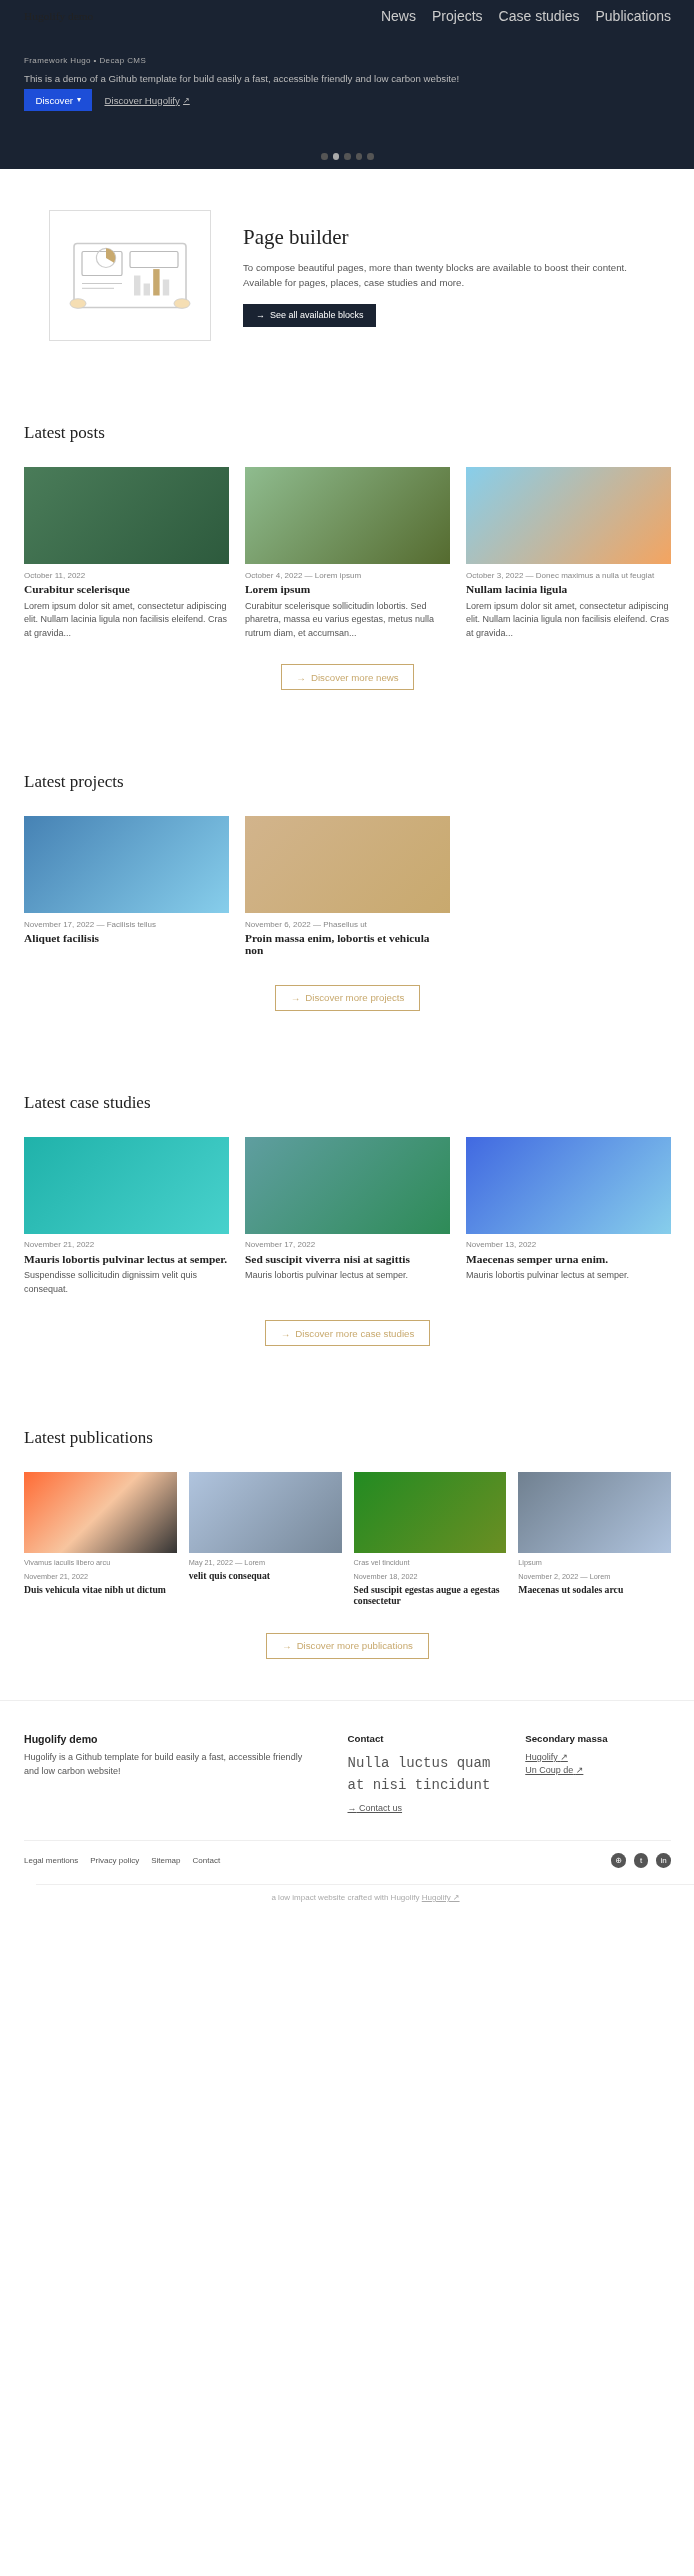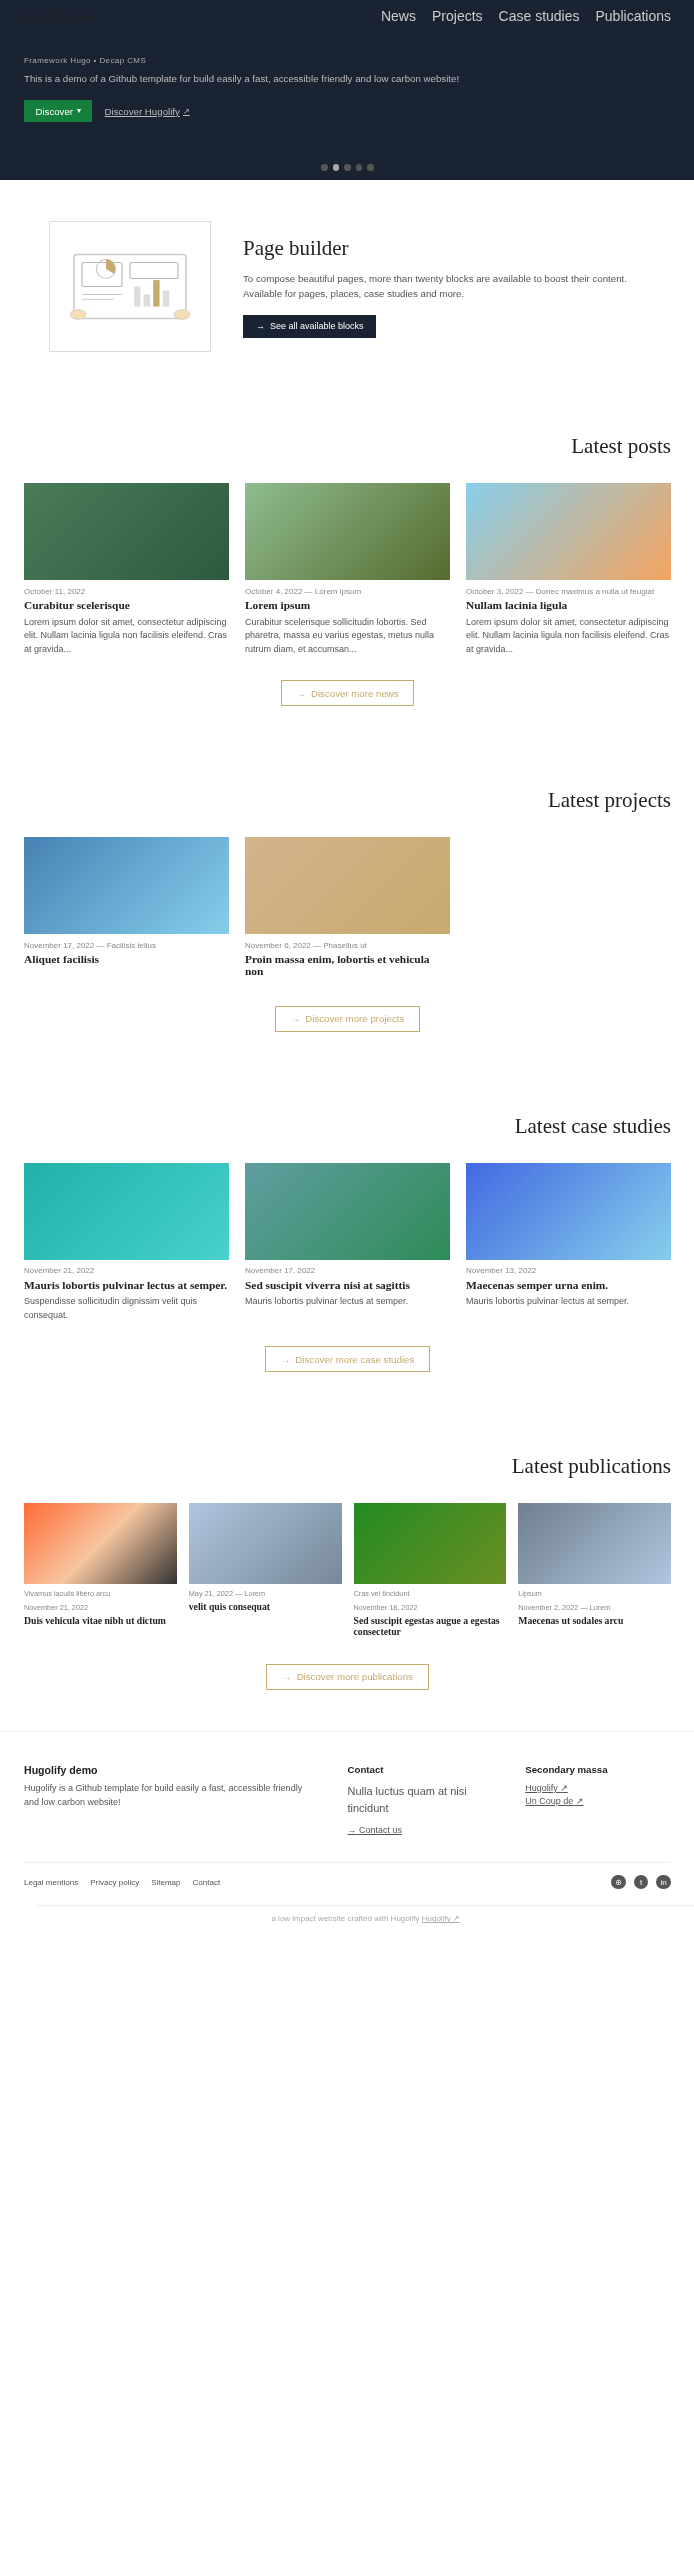--- a/index.html
+++ b/index.html
@@ -7,43 +7,43 @@
 
     
     nav { background: #1a2332; display: flex; align-items: center; justify-content: space-between; padding: 8px 24px; }
     .nav-links { display: flex; gap: 16px; align-items: center; }
     .nav-links a { color: #ccc; font-size: 14px; font-family: Arial, sans-serif; text-decoration: none; }
 
     
     .hero { background: #1a2332; padding: 24px 24px 32px; }
     .hero-meta { font-size: 8px; color: #aaa; font-family: Arial, sans-serif; margin-bottom: 8px; letter-spacing: 0.4px; }
     .hero h1 { font-size: 29px; color: #fff; font-weight: normal; line-height: 1.2; margin-bottom: 9.7px; }
-    .hero-sub { font-size: 9.7px; color: #bbb; font-family: Arial, sans-serif; margin-bottom: 16px; }
+    .hero-sub { font-size: 9.7px; color: #bbb; font-family: Arial, sans-serif; margin-bottom: 5px; }
     .hero-buttons { display: flex; align-items: center; gap: 12px; }
-    .btn-discover { background: #15803d; color: #fff; border: none; padding: 5.7px 11.4px; font-size: 9.7px; font-family: Arial, sans-serif; cursor: pointer; display: flex; align-items: flex-start; gap: 4px; }
+    .btn-discover { background: #1d4ed8; color: #fff; border: none; padding: 5.7px 11.4px; font-size: 9.7px; font-family: Arial, sans-serif; cursor: pointer; display: flex; align-items: flex-start; gap: 4px; }
     .btn-discover .arrow { font-size: 8px; }
     .hero-link { color: #bbb; font-size: 9.7px; font-family: Arial, sans-serif; text-decoration: underline; display: flex; align-items: center; gap: 3.2px; }
     .hero-link .ext { font-size: 8px; }
 
     
     .carousel-dots { display: flex; justify-content: center; gap: 4.9px; padding: 9.7px 0; background: #1a2332; }
     .dot { width: 6.5px; height: 6.5px; border-radius: 50%; background: #555; }
     .dot.active { background: #aaa; }
 
     
     .page-builder { padding: 41px 49px; display: flex; align-items: center; gap: 32px; background: #fff; }
     .pb-illustration { width: 162px; flex-shrink: 0; border: 1.6px solid #ddd; padding: 16px; display: flex; align-items: center; justify-content: center; }
     .pb-illustration svg { width: 130px; height: 97px; }
     .pb-content h2 { font-size: 21px; font-weight: normal; margin-bottom: 9.7px; }
     .pb-content p { font-size: 9.7px; color: #555; font-family: Arial, sans-serif; line-height: 1.6; margin-bottom: 13px; }
     .btn-see-all { background: #1a2332; color: #fff; border: none; padding: 6.5px 13px; font-size: 9px; font-family: Arial, sans-serif; cursor: pointer; display: inline-flex; align-items: center; gap: 4.9px; }
 
     
     .section { padding: 41px 24px; }
-    .section-title { text-align: right; font-size: 21px; font-weight: normal; margin-bottom: 24px; }
+    .section-title { text-align: left; font-size: 17px; font-weight: normal; margin-bottom: 24px; }
 
     
     .cards-grid { display: grid; grid-template-columns: repeat(3, 1fr); gap: 16px; margin-bottom: 24px; }
     .card { }
     .card-img-placeholder { width: 100%; height: 97px; display: block; }
     .card-meta { font-size: 8px; color: #888; font-family: Arial, sans-serif; margin: 6.5px 0 3.2px; }
     .card-title { font-size: 11.4px; font-weight: bold; margin-bottom: 4.9px; }
     .card-desc { font-size: 9px; color: #555; font-family: Arial, sans-serif; line-height: 1.5; }
 
     
@@ -56,21 +56,21 @@
     
     .discover-wrap { text-align: center; margin-top: 8px; }
     .btn-outline { background: #fff; color: #c8a96e; border: 0.8px solid #c8a96e; padding: 6.5px 14.6px; font-size: 9.7px; font-family: Arial, sans-serif; cursor: pointer; display: inline-flex; align-items: center; gap: 4.9px; }
 
     
     .footer { background: #fff; border-top: 0.8px solid #eee; padding: 32px 24px 16px; }
     .footer-top { display: grid; grid-template-columns: 2fr 1fr 1fr; gap: 32px; margin-bottom: 24px; }
     .footer-brand .brand-name { font-size: 10.6px; font-weight: bold; margin-bottom: 6.5px; font-family: Arial, sans-serif; }
     .footer-brand p { font-size: 9px; color: #555; font-family: Arial, sans-serif; line-height: 1.5; }
     .footer-col h4 { font-size: 9.7px; font-weight: bold; font-family: Arial, sans-serif; margin-bottom: 8px; }
-    .footer-col p { font-size: 11px; color: #555; font-family: Liberation Sans, sans-serif; line-height: 1.6; }
+    .footer-col p { font-size: 14px; color: #555; font-family: Liberation Mono, monospace; line-height: 1.6; }
     .footer-col a { font-size: 9px; color: #555; font-family: Arial, sans-serif; text-decoration: underline; display: block; margin-bottom: 3.2px; }
     .contact-link { color: #c8a96e; font-size: 9px; font-family: Arial, sans-serif; text-decoration: underline; display: flex; align-items: center; gap: 3.2px; margin-top: 6.5px; }
     .footer-bottom { border-top: 0.8px solid #eee; padding-top: 12px; display: flex; justify-content: space-between; align-items: center; }
     .footer-bottom-links { display: flex; gap: 12px; }
     .footer-bottom-links a { font-size: 8px; color: #555; font-family: Arial, sans-serif; text-decoration: none; }
     .footer-social { display: flex; gap: 8px; align-items: center; }
     .social-icon { width: 14.6px; height: 14.6px; border-radius: 50%; background: #555; display: inline-flex; align-items: center; justify-content: center; color: #fff; font-size: 8px; font-family: Arial, sans-serif; }
     .footer-credit { text-align: center; font-size: 8px; color: #aaa; font-family: Arial, sans-serif; padding: 8px 0; border-top: 0.8px solid #eee; margin-left: 36px; }
     .footer-credit a { color: #aaa; text-decoration: underline; }
 

